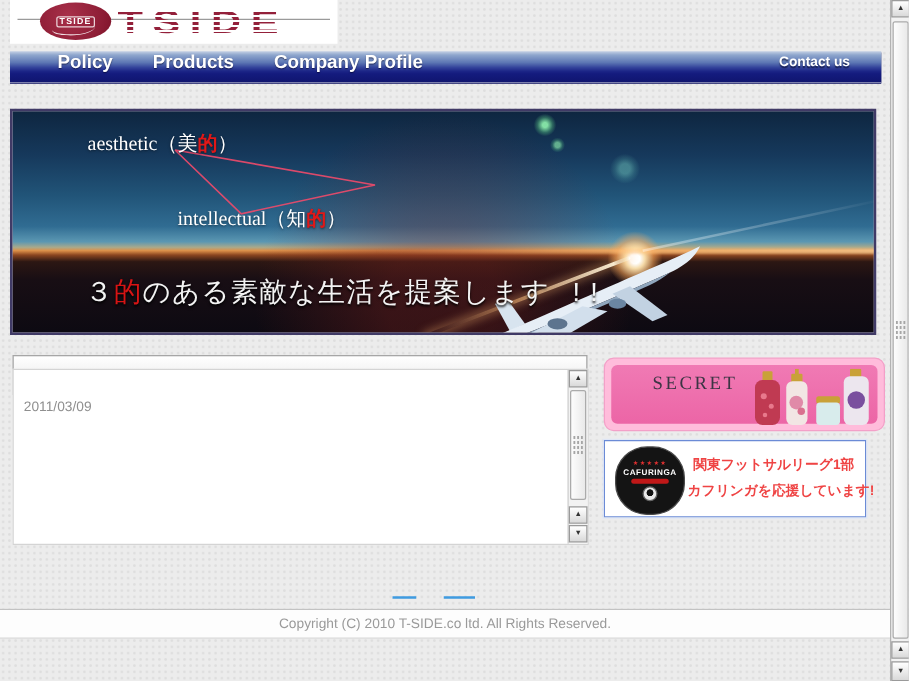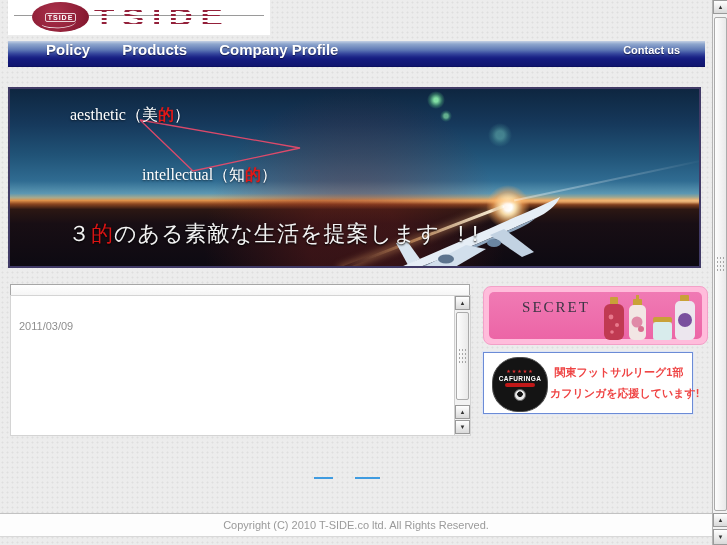--- a/index.html
+++ b/index.html
@@ -159,21 +159,21 @@
   }
 
   
   .f-link{height:0;border-bottom:2px solid #3f9be0;cursor:pointer;}
   .f-link1{left:314px;top:477px;width:19px;}
   .f-link2{left:355px;top:477px;width:25px;}
   .copy-bar{
     left:0;top:487px;width:712px;height:24px;background:#fdfdfd;
     border-top:1px solid #c2c2c2;border-bottom:1px solid #d8d8d8;box-sizing:border-box;
     display:flex;align-items:center;justify-content:center;
-    color:#9a9a9a;font-size:11px;margin-top:26px;
+    color:#9a9a9a;font-size:11px;
   }
 
   
   .page-sb{right:0;top:0;width:15px;height:545px;background:#f2f2f2;border-left:1px solid #b3b3b3;box-sizing:border-box;}
   .page-sb .t{top:0;}
   .page-sb .thumb{top:17px;height:494px;}
   .page-sb .u2{top:513px;} .page-sb .d2{top:529px;height:16px;}
 </style>
 </head>
 <body>

